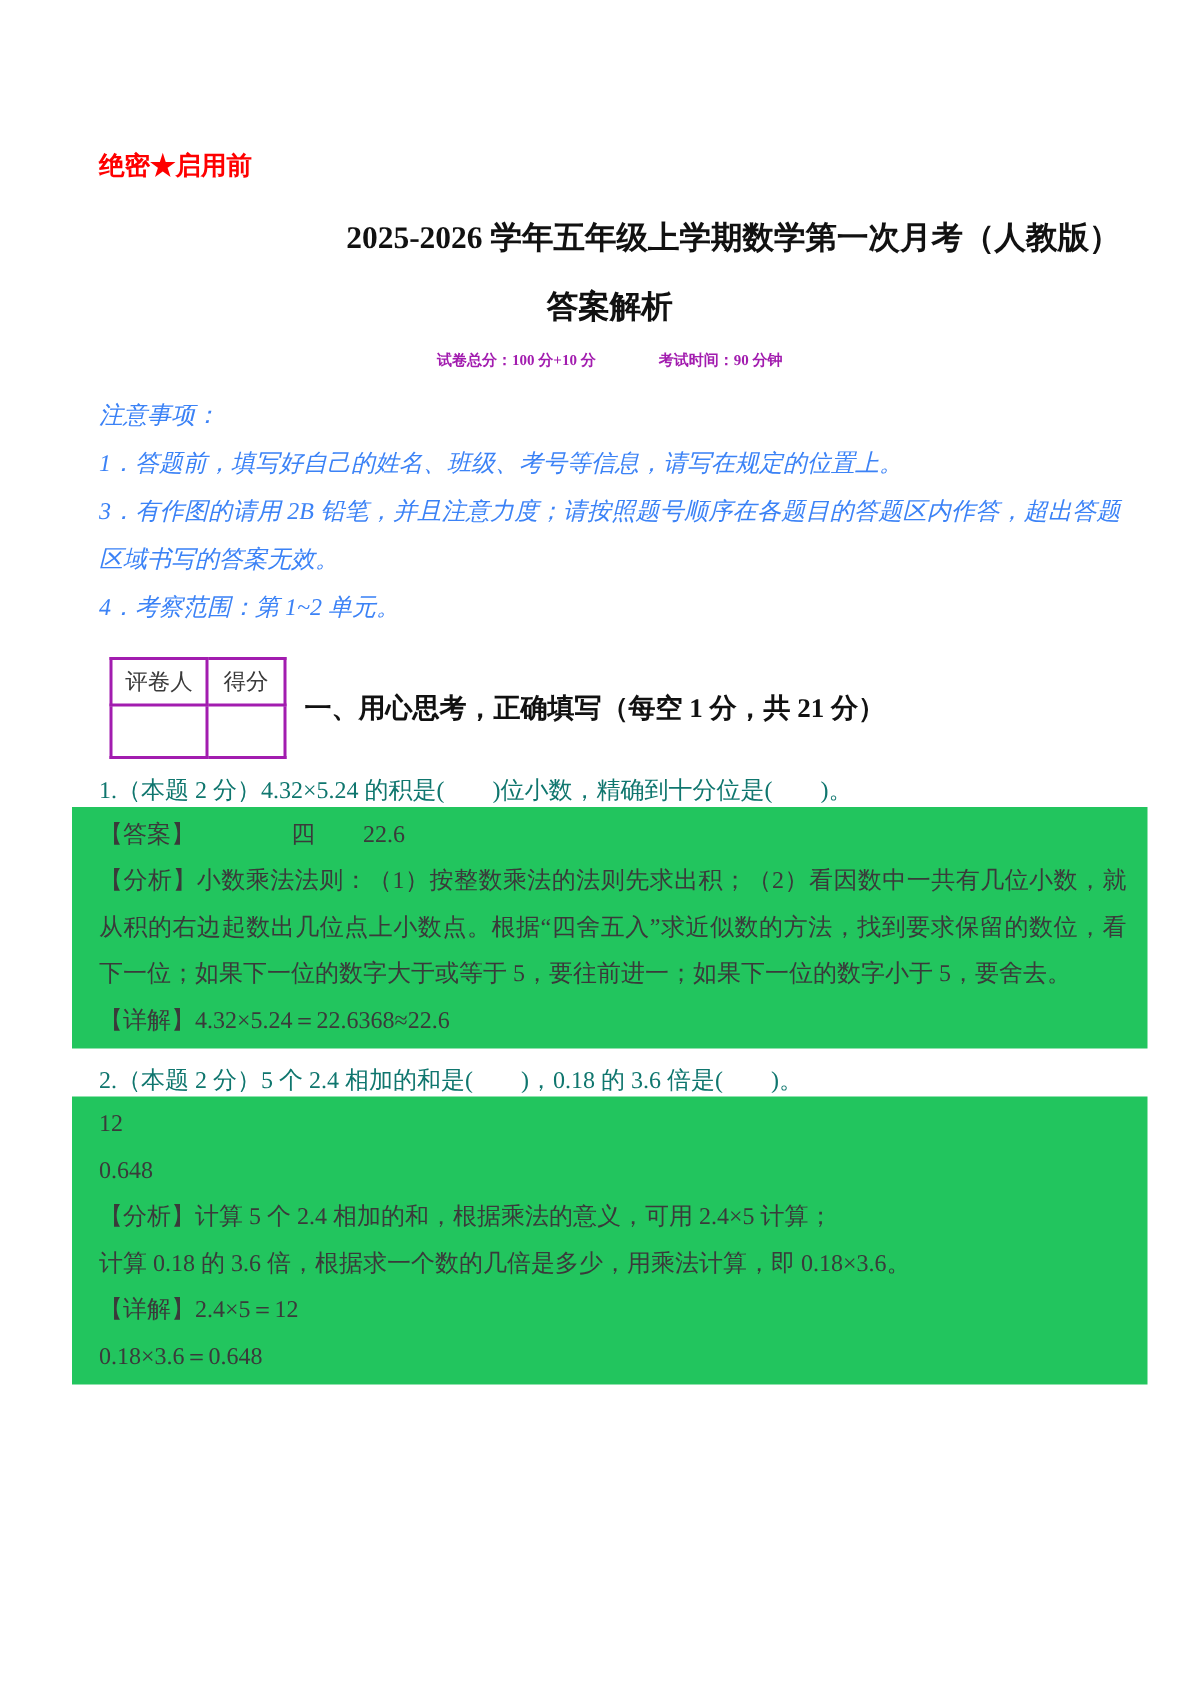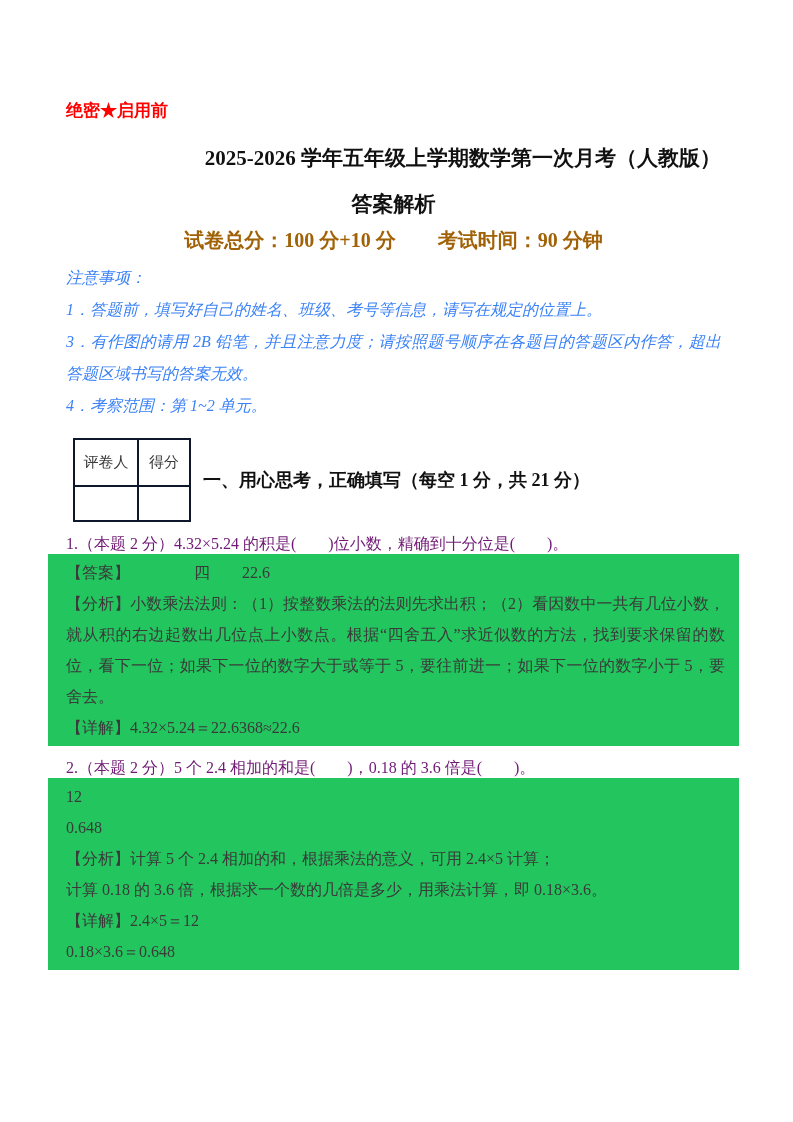--- a/index.html
+++ b/index.html
@@ -4,63 +4,63 @@
 <style>
   * { box-sizing: border-box; }
   html, body { margin: 0; padding: 0; }
   body {
     width: 793px; height: 1122px;
     background: #ffffff;
     font-family: "Liberation Serif", "DejaVu Serif", serif;
     color: #333333;
     overflow: hidden;
   }
-  .page { width: 793px; height: 1122px; padding: 100px 72px 0 66px; }
+  .page { width: 793px; height: 1122px; padding: 100px 46px 0 66px; }
 
   .security {
     color: #fe0000; font-weight: bold;
     font-size: 17px; line-height: 22px;
   }
   .doc-title {
     margin: 22px 0 0 0; text-align: right;
     font-size: 21px; line-height: 28px; font-weight: bold; color: #111111;
   }
   .doc-subtitle {
     margin: 18px 0 0 0; text-align: center;
     font-size: 21px; line-height: 28px; font-weight: bold; color: #111111;
   }
   .meta {
     margin-top: 12px; display: flex; justify-content: center; gap: 42px;
-    font-size: 20px; line-height: 21px; font-weight: bold; color: #a16207;
+    font-size: 10px; line-height: 21px; font-weight: bold; color: #a21caf;
   }
   .notes { margin-top: 11px; }
   .notes p {
     margin: 0; font-size: 16px; line-height: 32px;
     font-style: italic; text-align: justify; color: #3b82f6;
   }
   .section-row {
     margin-top: 16px; display: flex; align-items: center;
   }
   table.score-table {
     border-collapse: collapse; margin-left: 7px; flex: 0 0 auto;
   }
   table.score-table td {
-    border: 2px solid #0f172a; text-align: center; vertical-align: middle;
+    border: 2px solid #a21caf; text-align: center; vertical-align: middle;
     font-size: 15px; color: #3a3a3a; padding: 0;
   }
   td.cell-c1 { width: 64px; height: 31px; }
-  td.cell-c2 { width: 52px; height: 47px; }
+  td.cell-c2 { width: 52px; height: 31px; }
   tr.score-row td { height: 35px; }
   .section-heading {
     margin-left: 12px; font-size: 18px; line-height: 24px;
     font-weight: bold; color: #111111; white-space: pre-wrap;
   }
   .stem {
     margin: 12px 0 0 0; font-size: 16px; line-height: 20px;
-    white-space: pre-wrap; color: #701a75;
+    white-space: pre-wrap; color: #0f766e;
   }
   .answer-block {
     margin: 0 -18px 0 -18px; padding: 3px 14px 3px 18px;
     background: #22c55e;
   }
   .answer-block p {
     margin: 0; font-size: 16px; line-height: 31px;
     white-space: pre-wrap; text-align: justify; color: #3a3a3a;
   }
 </style>

